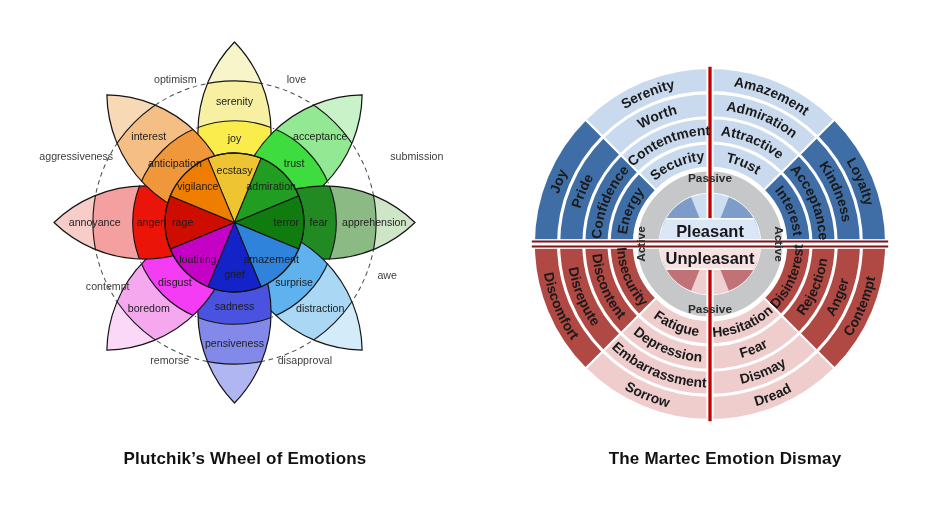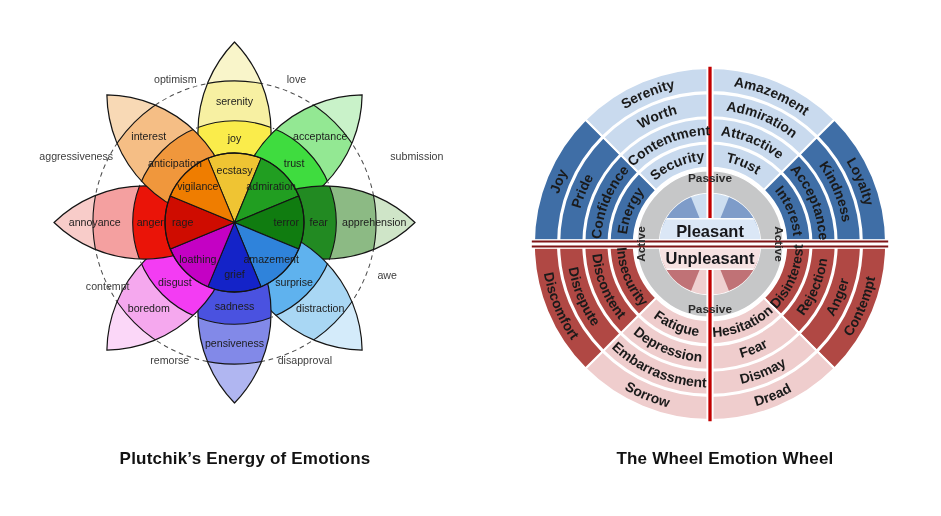--- a/index.html
+++ b/index.html
@@ -262,15 +262,15 @@
     <text font-size="13.5" font-weight="600" fill="#1A1A1A"><textPath href="#mt3" xlink:href="#mt3" startOffset="12.5%" text-anchor="middle">Joy</textPath></text>
     <text font-size="13.5" font-weight="600" fill="#1A1A1A"><textPath href="#mt3" xlink:href="#mt3" startOffset="37.5%" text-anchor="middle">Serenity</textPath></text>
     <text font-size="13.5" font-weight="600" fill="#1A1A1A"><textPath href="#mt3" xlink:href="#mt3" startOffset="62.5%" text-anchor="middle">Amazement</textPath></text>
     <text font-size="13.5" font-weight="600" fill="#1A1A1A"><textPath href="#mt3" xlink:href="#mt3" startOffset="87.5%" text-anchor="middle">Loyalty</textPath></text>
     <text font-size="13.5" font-weight="600" fill="#1A1A1A"><textPath href="#mb3" xlink:href="#mb3" startOffset="12.5%" text-anchor="middle">Discomfort</textPath></text>
     <text font-size="13.5" font-weight="600" fill="#1A1A1A"><textPath href="#mb3" xlink:href="#mb3" startOffset="37.5%" text-anchor="middle">Sorrow</textPath></text>
     <text font-size="13.5" font-weight="600" fill="#1A1A1A"><textPath href="#mb3" xlink:href="#mb3" startOffset="62.5%" text-anchor="middle">Dread</textPath></text>
     <text font-size="13.5" font-weight="600" fill="#1A1A1A"><textPath href="#mb3" xlink:href="#mb3" startOffset="87.5%" text-anchor="middle">Contempt</textPath></text>
   </svg>
 
-<div class="caption" id="caption-left">Plutchik’s Energy of Emotions</div>
-
-<div class="caption" id="caption-right">The Wheel Emotion Wheel</div>
+<div class="caption" id="caption-left">Plutchik’s Wheel of Emotions</div>
+
+<div class="caption" id="caption-right">The Martec Emotion Dismay</div>
 
 </body></html>

